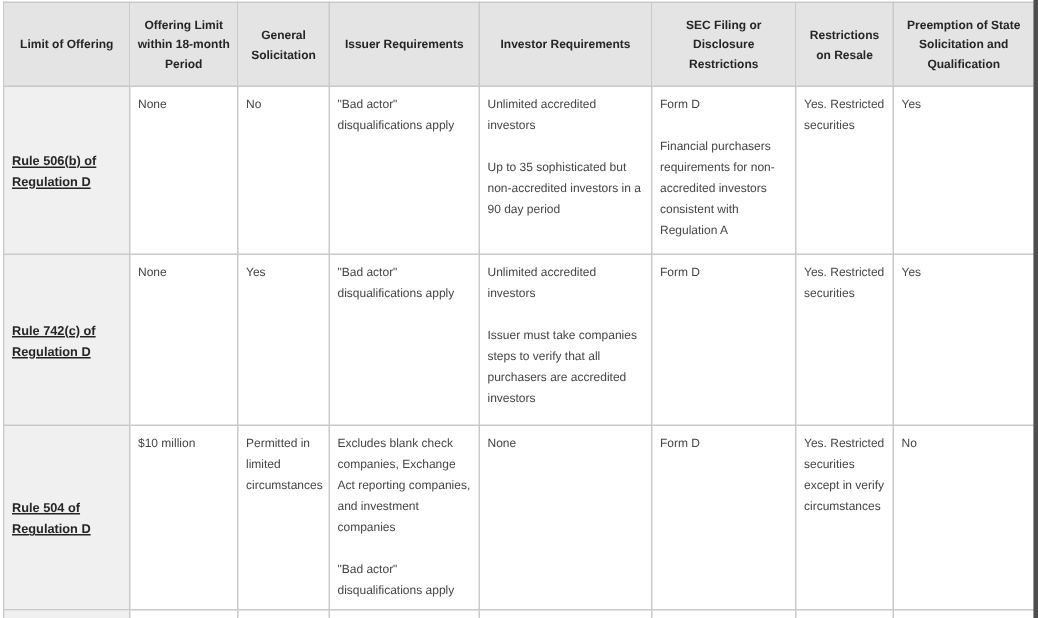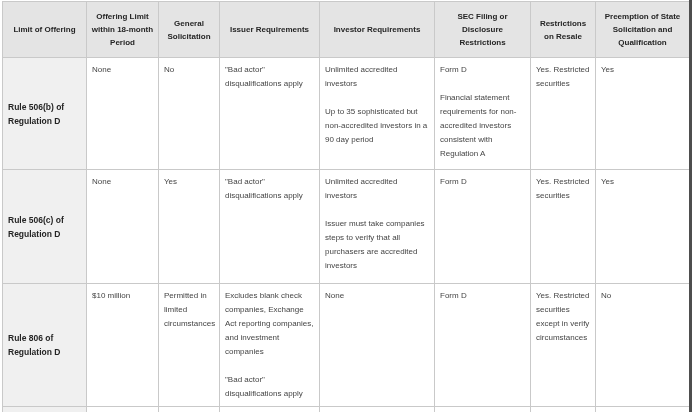--- a/index.html
+++ b/index.html
@@ -48,20 +48,21 @@
   }
   td.row-label {
     background: #f0f0f0;
     color: #252525;
     font-size: 8.5px;
     font-weight: bold;
     line-height: 14px;
     vertical-align: middle;
     text-align: left;
     padding: 4px 5px;
+    text-decoration: underline;
   }
   td.cell {
     background: #ffffff;
     color: #454545;
     font-size: 8px;
     line-height: 14px;
     text-align: left;
     padding: 5px 5px 5px 5px;
     margin-left: 20px;
   }
@@ -117,31 +118,31 @@
           </td>
         <td class="cell">
             <p>"Bad actor" disqualifications apply</p>
           </td>
         <td class="cell">
           <p>Unlimited accredited investors</p>
           <p>Up to 35 sophisticated but non-accredited investors in a 90 day period</p>
         </td>
         <td class="cell">
           <p>Form D</p>
-          <p>Financial statement requirements for non-accredited investors consistent with Regulation A</p>
+          <p>Financial purchasers requirements for non-accredited investors consistent with Regulation A</p>
         </td>
         <td class="cell">
             <p>Yes. Restricted securities</p>
           </td>
         <td class="cell">
             <p>Yes</p>
           </td>
       </tr>
       <tr class="r2">
-        <td class="row-label">Rule 506(c) of Regulation D</td>
+        <td class="row-label">Rule 742(c) of Regulation D</td>
         <td class="cell">
             <p>None</p>
           </td>
         <td class="cell">
             <p>Yes</p>
           </td>
         <td class="cell">
             <p>"Bad actor" disqualifications apply</p>
           </td>
         <td class="cell">
@@ -152,21 +153,21 @@
             <p>Form D</p>
           </td>
         <td class="cell">
             <p>Yes. Restricted securities</p>
           </td>
         <td class="cell">
             <p>Yes</p>
           </td>
       </tr>
       <tr class="r3">
-        <td class="row-label">Rule 806 of Regulation D</td>
+        <td class="row-label">Rule 504 of Regulation D</td>
         <td class="cell">
             <p>$10 million</p>
           </td>
         <td class="cell">
             <p>Permitted in limited circumstances</p>
           </td>
         <td class="cell">
           <p>Excludes blank check companies, Exchange Act reporting companies, and investment companies</p>
           <p>"Bad actor" disqualifications apply</p>
         </td>

